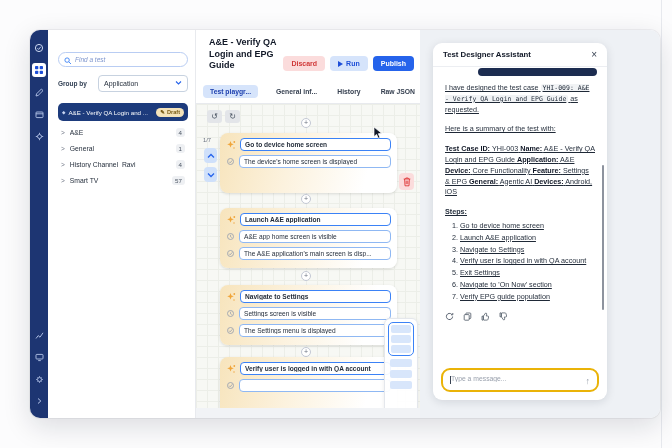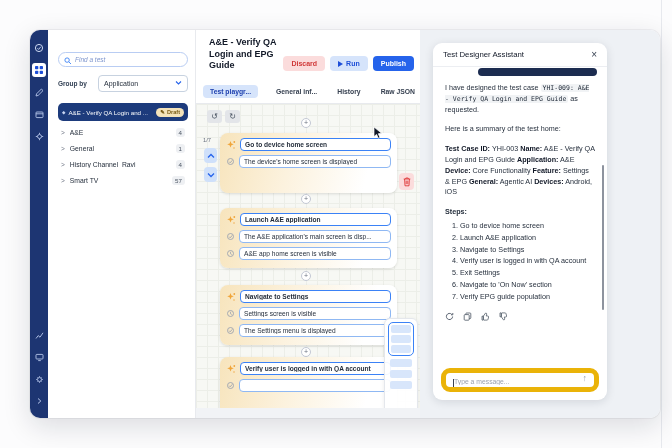--- a/index.html
+++ b/index.html
@@ -126,34 +126,34 @@
   .mini-rest { display:flex; flex-direction:column; gap:3px; padding:0 2px; }
   .cursor { position:absolute; left:177px; top:21px; }
 
   
   .rightarea { position:absolute; left:390px; top:0; width:240px; height:388px; background:#eef1f5; border-radius:0 10px 10px 0; }
   .chat {
     position:absolute; left:13px; top:13px; width:174px; height:357px;
     background:#fff; border-radius:9px; box-shadow:0 2px 10px rgba(15,23,42,.12); overflow:hidden;
   }
   .chat-head { height:24px; display:flex; align-items:center; justify-content:space-between; padding:0 10px; border-bottom:1px solid #eceef2; }
-  .chat-title { font-size:7.8px; font-weight:400; color:#111827; }
+  .chat-title { font-size:7.8px; font-weight:700; color:#111827; }
   .chat-close { font-size:10px; color:#374151; line-height:1; }
   .chat-pill { position:absolute; left:45px; top:25px; width:119px; height:8px; background:#1c2c50; border-radius:4px; }
-  .chat-body { position:absolute; left:12px; top:40px; width:150px; font-size:7.2px; line-height:1.5; color:#1f2937; }
+  .chat-body { position:absolute; left:12px; top:40px; width:150px; font-size:7.2px; line-height:1.5; color:#1f2937;text-decoration:underline; }
   .chat-body p { margin:0 0 9px; }
   .codechip { font-family:"DejaVu Sans Mono", monospace; font-size:6.5px; background:#f1f3f5; border-radius:2px; padding:0 2px; }
   .sum b { color:#111827; }
   ol.steps { margin:3px 0 9px; padding-left:15px; }
   ol.steps li { margin:0 0 1px; }
   .chat-actions { display:flex; gap:9px; color:#4b5563; margin-top:1px; }
   .chat-scroll { position:absolute; right:3px; top:122px; width:2px; height:145px; background:#8d939e; border-radius:2px; }
   .chat-input {
     position:absolute; left:8px; top:325px; width:158px; height:24px;
-    border:5px solid #eab308; border-radius:9px; background:#fff;
+    border:2px solid #eab308; border-radius:9px; background:#fff;
   }
   .chat-input input {
     position:absolute; left:8px; top:5px; width:130px; border:0; outline:0; background:transparent;
     font-family:"Liberation Sans",sans-serif; font-size:6.8px; color:#374151; padding:0;
   }
   .chat-input input::placeholder { color:#9aa1ad; }
   .caret { position:absolute; left:7px; top:6px; width:1px; height:8px; background:#374151; }
   .send { position:absolute; right:7px; bottom:4px; color:#9aa1ad; font-size:9px; line-height:1; }
 </style>
 </head>
@@ -344,30 +344,30 @@
           <svg width="10" height="10" viewBox="0 0 10 10">
               <path d="M4.5 1l.9 2.4L7.8 4.3 5.4 5.2 4.5 7.6 3.6 5.2 1.2 4.3 3.6 3.4z" fill="#f0a53a"></path>
               <circle cx="8.3" cy="2" r="0.9" fill="#f0a53a"></circle>
               <circle cx="8" cy="8" r="0.7" fill="#f0a53a"></circle>
             </svg>
           <input class="cinput" readonly="" value="Launch A&amp;E application" style="">
         </div>
         <div class="crow">
           <svg width="9" height="9" viewBox="0 0 9 9">
               <circle cx="4.5" cy="4.5" r="3" fill="none" stroke="#9ca3af" stroke-width="0.9"></circle>
-              <path d="M3 4.6 4.2 5.8 6.2 3.4" fill="none" stroke="#9ca3af" stroke-width="0.9"></path>
-            </svg>
-          <input class="cinput" readonly="" value="The A&amp;E application's main screen is disp..." style="">
+              <path d="M4.5 2.8v1.9l1.3.8" fill="none" stroke="#9ca3af" stroke-width="0.8"></path>
+            </svg>
+          <input class="cinput" readonly="" value="A&amp;E app home screen is visible" style="">
         </div>
         <div class="crow">
           <svg width="9" height="9" viewBox="0 0 9 9">
               <circle cx="4.5" cy="4.5" r="3" fill="none" stroke="#9ca3af" stroke-width="0.9"></circle>
-              <path d="M4.5 2.8v1.9l1.3.8" fill="none" stroke="#9ca3af" stroke-width="0.8"></path>
-            </svg>
-          <input class="cinput" readonly="" value="A&amp;E app home screen is visible" style="">
+              <path d="M3 4.6 4.2 5.8 6.2 3.4" fill="none" stroke="#9ca3af" stroke-width="0.9"></path>
+            </svg>
+          <input class="cinput" readonly="" value="The A&amp;E application's main screen is disp..." style="">
         </div>
       </div>
 
       <div class="plus" style="left:105px; top:167px;">+</div>
 
       <div class="card" style="top:181px;">
         <div class="crow action">
           <svg width="10" height="10" viewBox="0 0 10 10">
               <path d="M4.5 1l.9 2.4L7.8 4.3 5.4 5.2 4.5 7.6 3.6 5.2 1.2 4.3 3.6 3.4z" fill="#f0a53a"></path>
               <circle cx="8.3" cy="2" r="0.9" fill="#f0a53a"></circle>
@@ -438,21 +438,21 @@
         <span class="chat-title">Test Designer Assistant</span>
         <span class="chat-close">×</span>
       </div>
       <div class="chat-pill"></div>
 
       <div class="chat-body">
         <p><span>I have designed the test case</span>
           <span class="codechip">YHI-009: A&amp;E - Verify QA Login and EPG Guide</span>
           <span>as requested.</span></p>
 
-        <p>Here is a summary of the test home:</p>
+        <p>Here is a summary of the test with:</p>
 
         <p class="sum">
           <b>Test Case ID:</b>
           <span>YHI-003</span>
           <b>Name:</b>
           <span>A&amp;E - Verify QA Login and EPG Guide</span>
           <b>Application:</b>
           <span>A&amp;E</span>
           <b>Device:</b>
           <span>Core Functionality</span>

